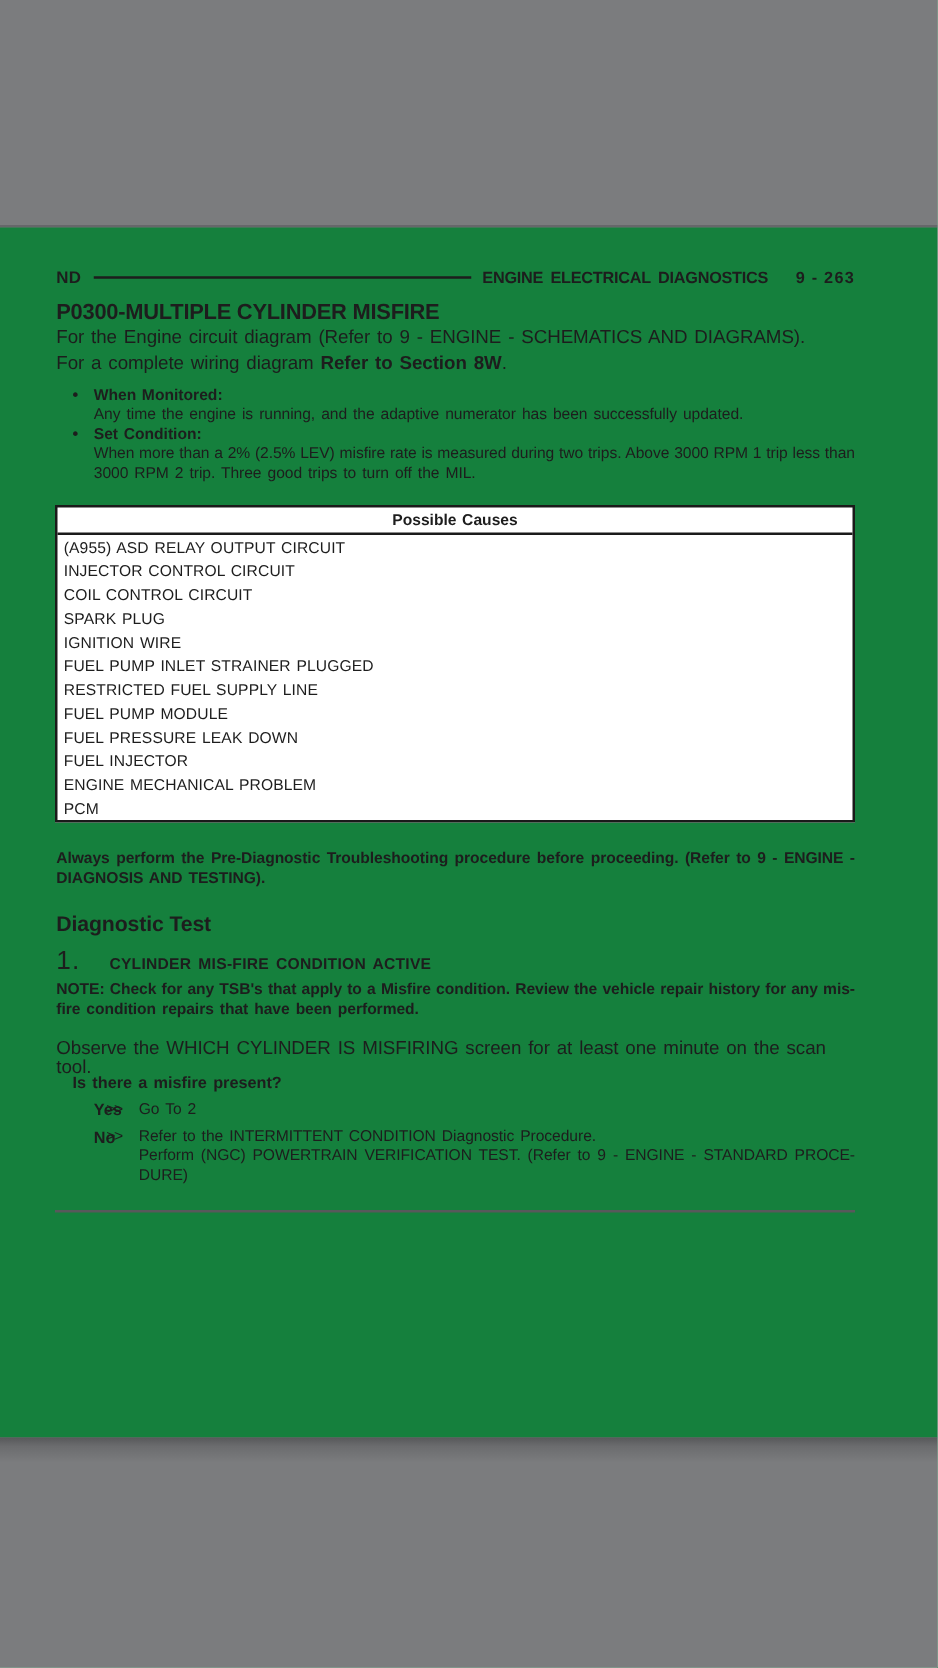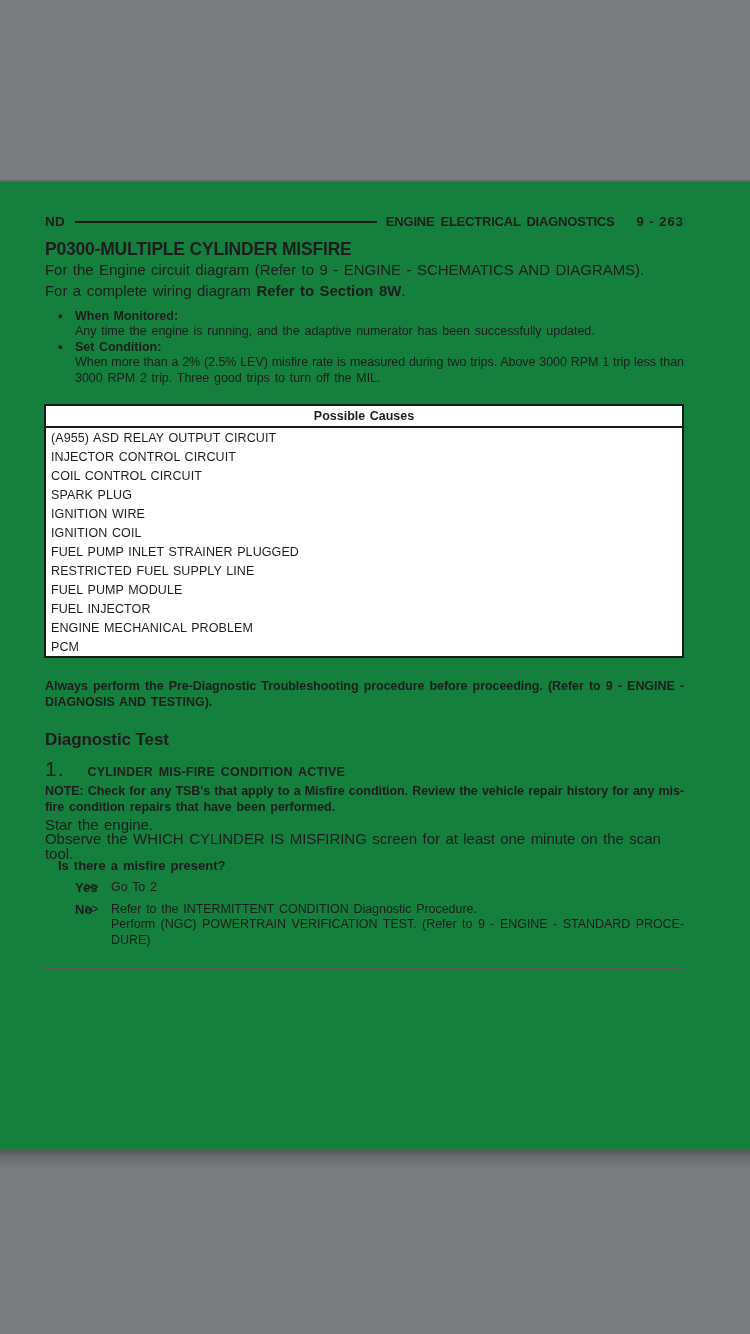--- a/index.html
+++ b/index.html
@@ -100,24 +100,24 @@
       </div>
 
     <div class="causes-table">
       <div class="causes-header">Possible Causes</div>
       <div class="causes-body">
           <div class="t-row">(A955) ASD RELAY OUTPUT CIRCUIT</div>
           <div class="t-row">INJECTOR CONTROL CIRCUIT</div>
           <div class="t-row">COIL CONTROL CIRCUIT</div>
           <div class="t-row">SPARK PLUG</div>
           <div class="t-row">IGNITION WIRE</div>
-          <div class="t-row">IGNITION COIL</div>
           <div class="t-row">FUEL PUMP INLET STRAINER PLUGGED</div>
           <div class="t-row">RESTRICTED FUEL SUPPLY LINE</div>
           <div class="t-row">FUEL PUMP MODULE</div>
+          <div class="t-row">FUEL PRESSURE LEAK DOWN</div>
           <div class="t-row">FUEL INJECTOR</div>
           <div class="t-row">ENGINE MECHANICAL PROBLEM</div>
           <div class="t-row">PCM</div>
         </div>
     </div>
 
     <div class="warning">
         <div class="line jl">Always perform the Pre-Diagnostic Troubleshooting procedure before proceeding. (Refer to 9 - ENGINE -</div>
         <div class="line">DIAGNOSIS AND TESTING).</div>
       </div>
@@ -127,21 +127,20 @@
     <div class="step-heading">
       <span class="step-num">1.</span>
       <span class="step-title">CYLINDER MIS-FIRE CONDITION ACTIVE</span>
     </div>
 
     <div class="note">
         <div class="line jl">NOTE: Check for any TSB's that apply to a Misfire condition. Review the vehicle repair history for any mis-</div>
         <div class="line">fire condition repairs that have been performed.</div>
       </div>
 
-    <p class="body-line pos-instr1">Star the engine.</p>
     <p class="body-line pos-instr2">Observe the WHICH CYLINDER IS MISFIRING screen for at least one minute on the scan tool.</p>
 
     <div class="question">Is there a misfire present?</div>
 
     <div class="answers">
         <div class="answer-row">
           <div class="ans-label">Yes</div>
           <div class="ans-arrow">&gt;&gt;</div>
           <div class="ans-text">
             <div class="line">Go To 2</div>

